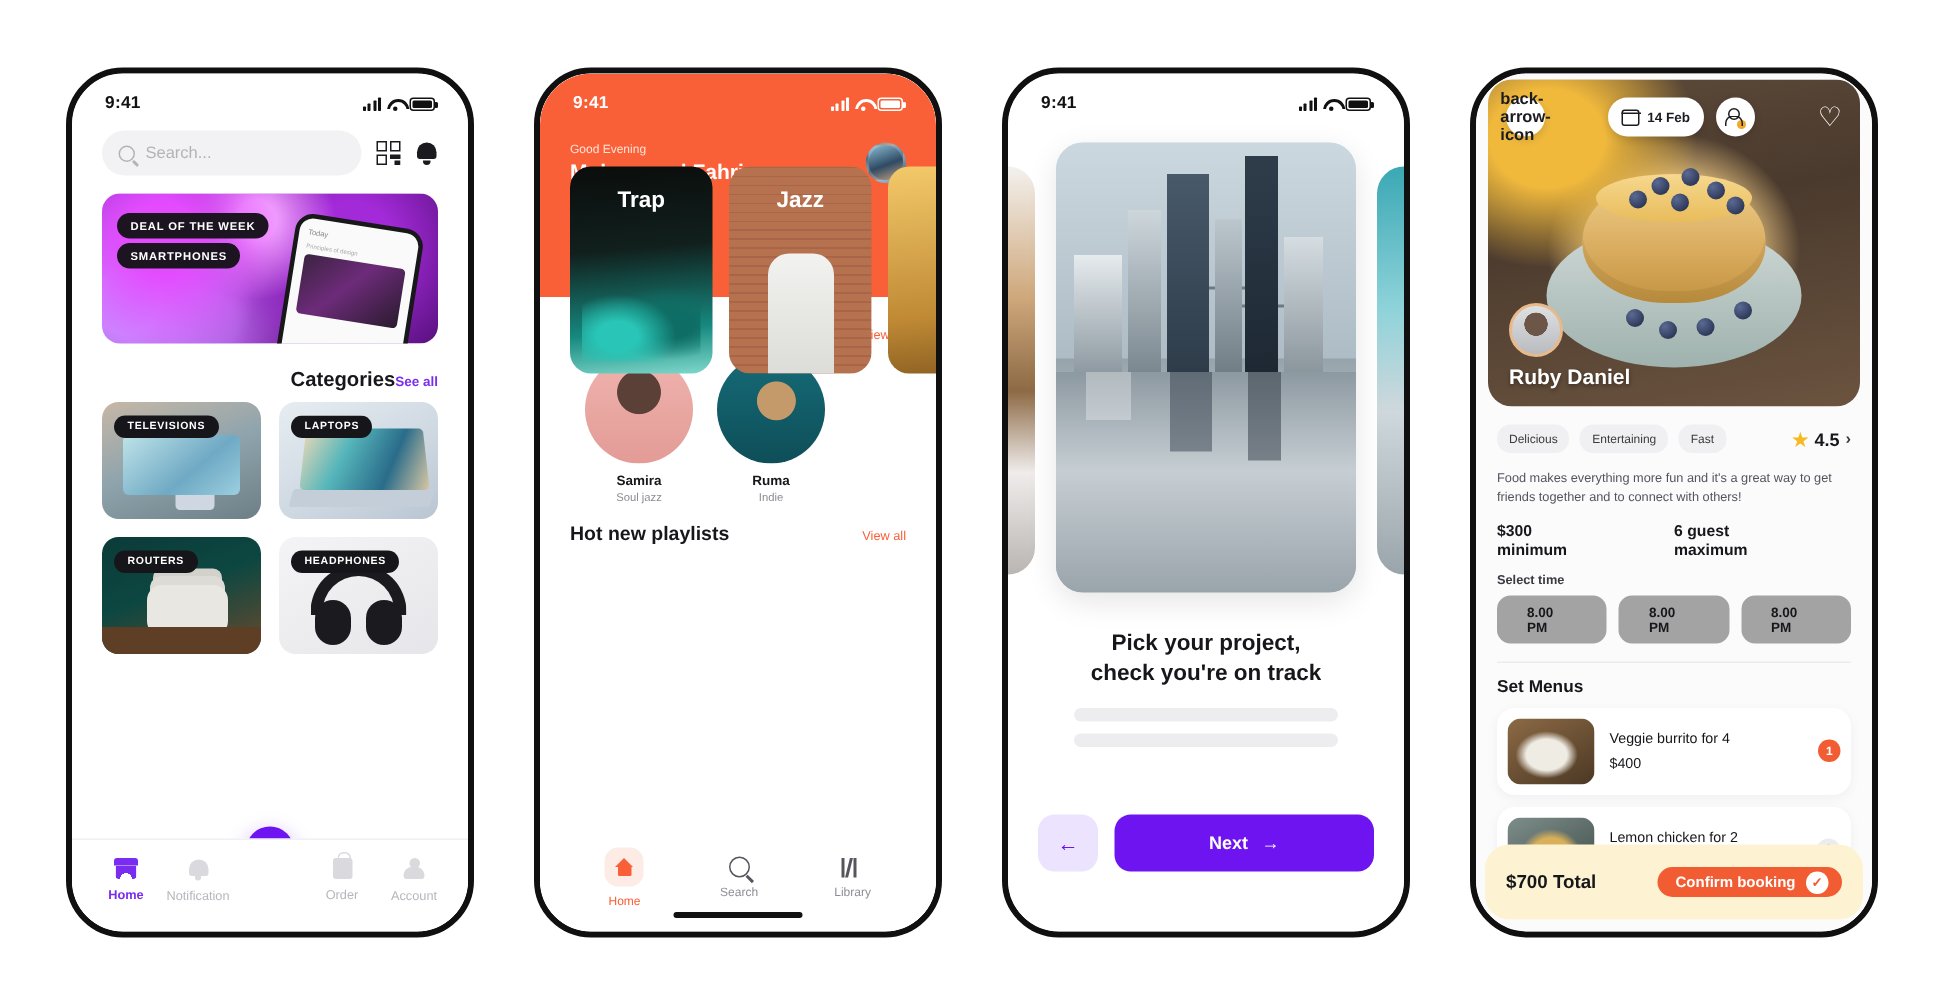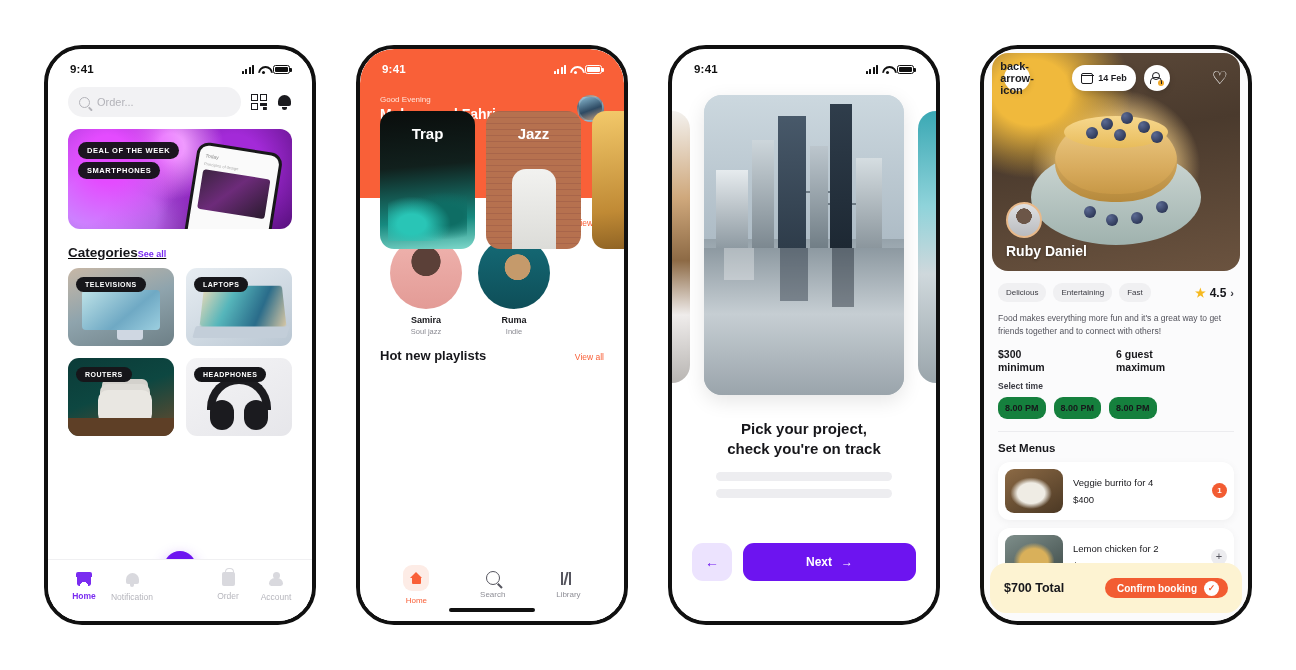--- a/index.html
+++ b/index.html
@@ -107,23 +107,22 @@
   .banner .mock {
     position:absolute; right:16px; bottom:-22px; width:86px; height:104px;
     background:#fafafa; border:3px solid #18181a; border-radius:12px;
     transform: rotate(9deg); overflow:hidden;
   }
   .banner .mock .m-t { font-size:5px; color:#888; padding:7px 6px 3px 6px;}
   .banner .mock .m-s { font-size:4px; color:#aaa; padding:0 6px 3px 6px;}
   .banner .mock .m-img { margin:0 6px; height:40px; border-radius:3px;
       background: linear-gradient(135deg,#3b2340,#6d2b7a 45%, #2a1b2e);}
   .sec-head {
-    display:flex; align-items:baseline; justify-content:flex-start;
+    display:flex; align-items:baseline; justify-content:flex-end;
     padding: 16px 20px 8px 20px;
-    text-decoration: underline;
   }
   .sec-head h2 { font-size: 13.5px; color:#17171b; font-weight:bold; }
   .sec-head .link { font-size: 9px; font-weight:bold; color:#7a2cf0; }
   .cat-grid { display:grid; grid-template-columns:1fr 1fr; gap:12px; padding: 0 20px; }
   .cat {
     height: 78px; border-radius: 11px; position:relative; overflow:hidden;
   }
   .cat .cap {
     position:absolute; left:8px; top:9px; background:#16161a; color:#fff;
     font-size:7px; font-weight:bold; letter-spacing:.5px; padding:4px 9px;
@@ -310,21 +309,21 @@
   .p4 .chiprow { display:flex; align-items:center; gap:7px; padding: 12px 14px 0 14px; }
   .chip { background:#f0f0f2; border-radius:9px; font-size:8px; color:#3a3a42; padding:5px 8px; }
   .rating { margin-left:auto; display:flex; align-items:center; gap:4px; font-size:12px; font-weight:bold; color:#17171b;}
   .star { color:#f6b91f; font-size:12px; }
   .chev { color:#3a3a42; font-size:11px; }
   .p4 .desc { padding: 10px 14px 0 14px; font-size:8.5px; line-height:1.55; color:#53535c; }
   .p4 .facts { display:flex; padding: 10px 14px 0 14px; }
   .fact { flex:1; font-size:10.5px; font-weight:bold; color:#17171b; line-height:1.25; }
   .p4 .seltime { padding: 6px 14px 0 14px; font-size:8.5px; font-weight:bold; color:#3a3a42; }
   .p4 .times { display:flex; gap:8px; padding: 6px 14px 0 14px; }
-  .timec { background:#15803d; border-radius:9px; padding:6px 7px; font-size:9px; font-weight:bold; color:#17171b; }
+  .timec { background:#a3a3a3; border-radius:9px; padding:6px 20px; font-size:9px; font-weight:bold; color:#17171b; }
   .p4 .divider { height:1px; background:#ececef; margin: 12px 14px 0 14px; }
   .p4 .setm { padding: 10px 14px 0 14px; font-size:11.5px; font-weight:bold; color:#17171b; }
   .p4 .menurow { display:flex; align-items:center; gap:10px; margin: 8px 14px 0 14px; background:#fff; border-radius:12px;
      padding:7px; box-shadow: 0 2px 8px rgba(0,0,0,.05); }
   .p4 .menurow .thumb { width:58px; height:44px; border-radius:9px; flex:0 0 auto; }
   .p4 .menurow .thumb.t1 { background: radial-gradient(ellipse at 45% 55%, #efece4 0 30%, transparent 46%), linear-gradient(150deg,#8c6a45,#4b3824);}
   .p4 .menurow .thumb.t2 { background: radial-gradient(ellipse at 50% 60%, #d9b05a 0 34%, transparent 50%), linear-gradient(150deg,#7e8e8a,#3d4a48);}
   .p4 .menurow .info { flex:1; }
   .p4 .menurow .ttl { font-size:9.5px; color:#17171b; line-height:1.35; }
   .p4 .menurow .prc { font-size:9.5px; color:#17171b; margin-top:4px; }
@@ -361,21 +360,21 @@
           <span class="wifi"></span>
           <span class="batt">
               <span></span>
             </span>
         </span>
       </div>
 
       <div class="searchrow">
         <div class="searchbox">
           <span class="mag"></span>
-          <span>Order...</span>
+          <span>Search...</span>
         </div>
         <span class="qr">
             <i></i>
             <i></i>
             <i></i>
             <i></i>
           </span>
         <span class="bell"></span>
       </div>
 

